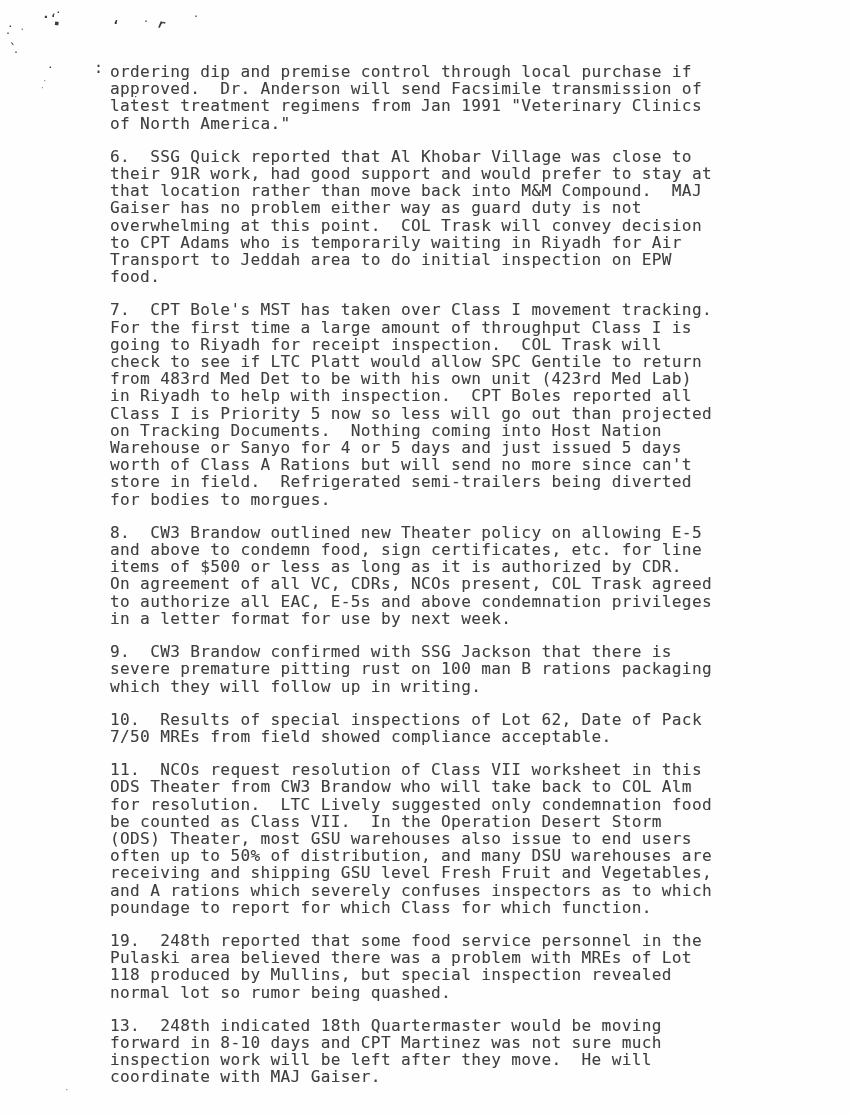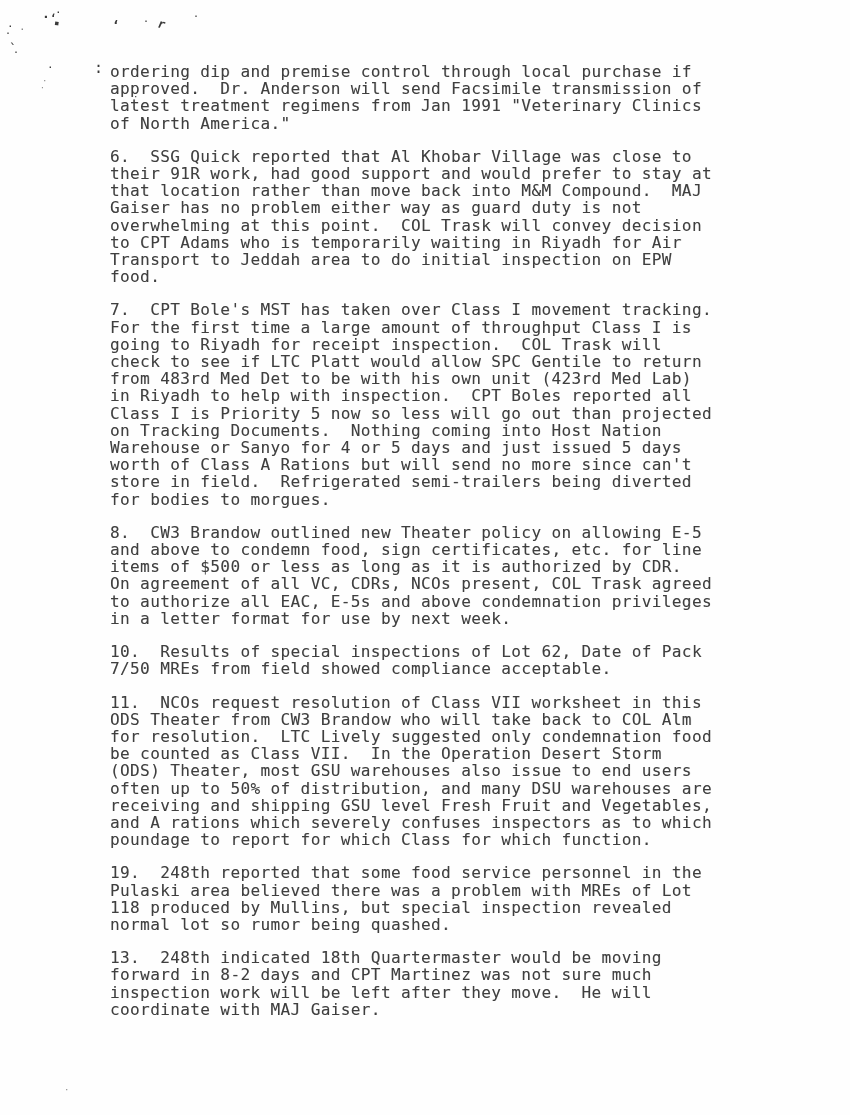--- a/index.html
+++ b/index.html
@@ -90,34 +90,37 @@
 Warehouse or Sanyo for 4 or 5 days and just issued 5 days
 worth of Class A Rations but will send no more since can't
 store in field.  Refrigerated semi-trailers being diverted
 for bodies to morgues.</p>
     <p>8.  CW3 Brandow outlined new Theater policy on allowing E-5
 and above to condemn food, sign certificates, etc. for line
 items of $500 or less as long as it is authorized by CDR.
 On agreement of all VC, CDRs, NCOs present, COL Trask agreed
 to authorize all EAC, E-5s and above condemnation privileges
 in a letter format for use by next week.</p>
+    <p>9.  CW3 Brandow confirmed with SSG Jackson that there is
+severe premature pitting rust on 100 man B rations packaging
+which they will follow up in writing.</p>
     <p>10.  Results of special inspections of Lot 62, Date of Pack
 7/50 MREs from field showed compliance acceptable.</p>
     <p>11.  NCOs request resolution of Class VII worksheet in this
 ODS Theater from CW3 Brandow who will take back to COL Alm
 for resolution.  LTC Lively suggested only condemnation food
 be counted as Class VII.  In the Operation Desert Storm
 (ODS) Theater, most GSU warehouses also issue to end users
 often up to 50% of distribution, and many DSU warehouses are
 receiving and shipping GSU level Fresh Fruit and Vegetables,
 and A rations which severely confuses inspectors as to which
 poundage to report for which Class for which function.</p>
     <p>19.  248th reported that some food service personnel in the
 Pulaski area believed there was a problem with MREs of Lot
 118 produced by Mullins, but special inspection revealed
 normal lot so rumor being quashed.</p>
     <p>13.  248th indicated 18th Quartermaster would be moving
-forward in 8-2 days and CPT Martinez was not sure much
+forward in 8-10 days and CPT Martinez was not sure much
 inspection work will be left after they move.  He will
 coordinate with MAJ Gaiser.</p>
   </main>
 
 </div>
 
 </body></html>

